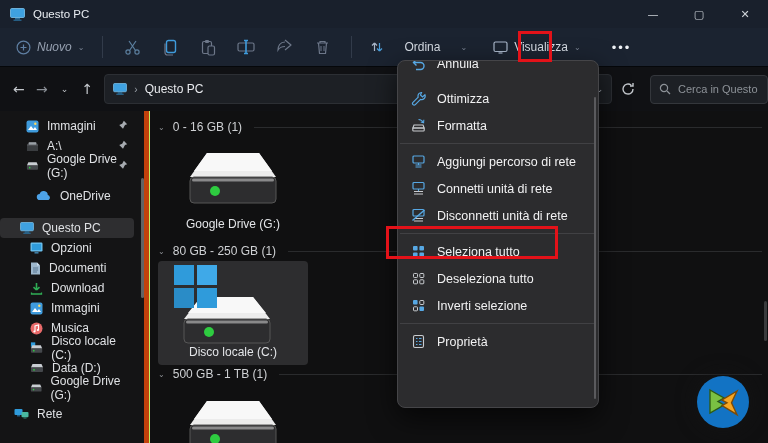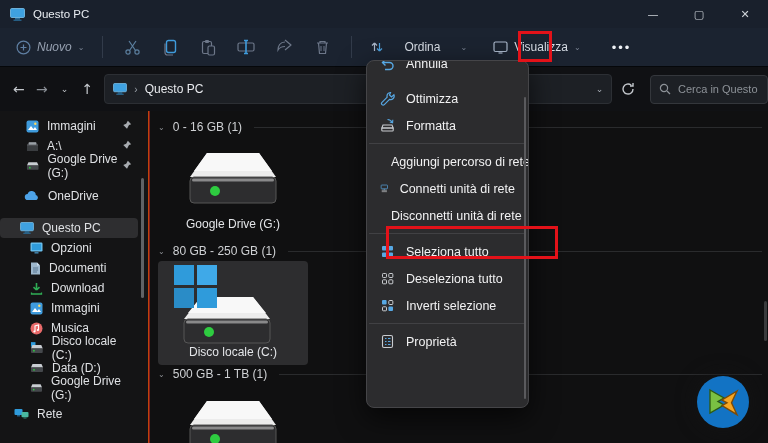--- a/index.html
+++ b/index.html
@@ -1,19 +1,19 @@
 <!DOCTYPE html>
 <html><head>
 <meta charset="utf-8">
 <style>
   * { margin:0; padding:0; box-sizing:border-box; }
   html,body { background:#000; }
   .app {
     position:relative; width:768px; height:443px; overflow:hidden;
-    background:#7f1d1d; font-family:"Liberation Sans","DejaVu Sans",sans-serif;
+    background:#bef264; font-family:"Liberation Sans","DejaVu Sans",sans-serif;
     color:#e8e8e8; font-size:12px;
   }
   
   .titlebar { position:absolute; left:0; top:0; right:0; height:28px;
     background:#19202c; display:flex; align-items:center; }
   .titlebar .appicon { margin-left:10px; display:flex; }
   .titlebar .title { margin-left:8px; font-size:11.5px; color:#e9edf2; }
   .wincontrols { margin-left:auto; display:flex; height:100%; }
   .winbtn { width:46px; height:100%; display:flex; align-items:center; justify-content:center;
     color:#cfd4da; font-size:11px; font-family:"DejaVu Sans",sans-serif; }
@@ -39,39 +39,39 @@
   .crumbbox .dd { margin-left:auto; color:#aab0b8; font-size:9px; }
   .refreshbtn { width:32px; height:28px; display:flex; align-items:center; justify-content:center; color:#c3c7cc; }
   .searchbox { margin-left:6px; width:118px; height:29px; background:#1d2025;
     border:1px solid #34373c; border-radius:4px; display:flex; align-items:center; padding:0 8px; gap:7px; }
   .searchbox input { flex:1; min-width:0; background:transparent; border:none; outline:none;
     color:#c8ccd2; font-size:11px; font-family:"Liberation Sans",sans-serif; }
   .searchbox input::placeholder { color:#8d9298; }
   
   .bodyarea { position:absolute; left:0; top:111px; right:0; bottom:0; }
   .sidebar { position:absolute; left:0; top:0; bottom:0; width:149px; background:#141415;
-    border-right:1px solid #c2410c; padding-top:5px; overflow:hidden; }
+    border-right:5px solid #c2410c; padding-top:5px; overflow:hidden; }
   .srow { height:20px; display:flex; align-items:center; gap:8px; padding-left:26px;
     color:#dfe1e4; font-size:12px; position:relative; margin-right:10px; border-radius:4px; }
   .srow .pin { position:absolute; right:6px; top:4px; }
   .srow.sel { background:#2e2e30; }
   .gap8 { height:10px; } .gap12 { height:12px; }
-  .ind1 { padding-left:24px; } .ind2 { padding-left:20px; } .ind3 { padding-left:30px; } .ind4 { padding-left:14px; }
+  .ind1 { padding-left:36px; } .ind2 { padding-left:20px; } .ind3 { padding-left:30px; } .ind4 { padding-left:14px; }
   .sscroll { position:absolute; left:141px; top:67px; width:3px; height:120px; background:#606265; border-radius:2px; }
   .content { position:absolute; left:150px; top:0; right:0; bottom:0; background:#101011; overflow:hidden; }
   .ghead { position:absolute; left:8px; right:6px; height:16px; display:flex; align-items:center; gap:8px;
     color:#cfd1d4; font-size:12px; }
   .ghead .gchev { color:#8e9196; font-size:8px; }
   .ghead .gline { flex:1; height:1px; background:#2a2b2d; margin-left:4px; }
   .tile { position:absolute; width:150px; display:flex; flex-direction:column; align-items:center; }
   .tile .dlabel { font-size:12px; color:#e3e5e8; margin-top:6px; }
   .tile.sel { background:#2d2d2f; border-radius:4px; }
   .cscroll { position:absolute; right:1px; top:190px; width:3px; height:40px; background:#3a3b3d; border-radius:2px; }
   
-  .menu { position:absolute; left:366px; top:60px; width:163px; height:348px;
+  .menu { position:absolute; left:397px; top:60px; width:202px; height:348px;
     background:#2c2c2e; border:1px solid #454548; border-radius:8px;
     box-shadow:0 10px 28px rgba(0,0,0,.65); overflow:hidden; padding-top:2px; z-index:40; }
   .mrow { height:27px; display:flex; align-items:center; gap:11px; padding:0 13px;
     color:#f2f2f3; font-size:12.5px; white-space:nowrap; }
   .mrow.clip { margin-top:-13px; }
   .mdiv { height:1px; background:#414144; margin:4px 2px; }
   .mspacer { height:8px; }
   .mscroll { position:absolute; right:2px; top:36px; bottom:8px; width:2px; background:#5a5a5d; border-radius:2px; }
   
   .redbox { position:absolute; border:3px solid #e31219; z-index:60; pointer-events:none; }

